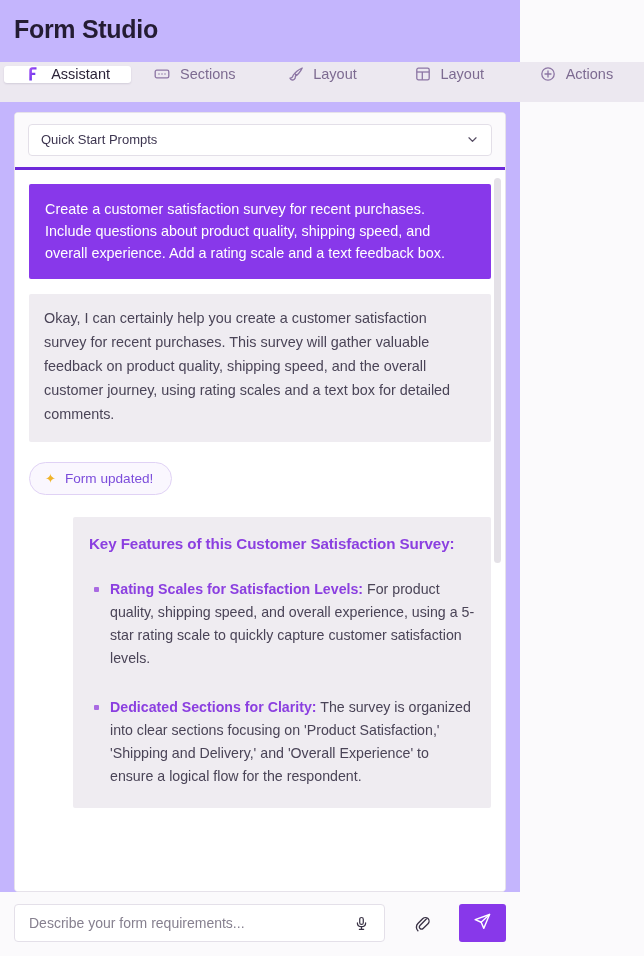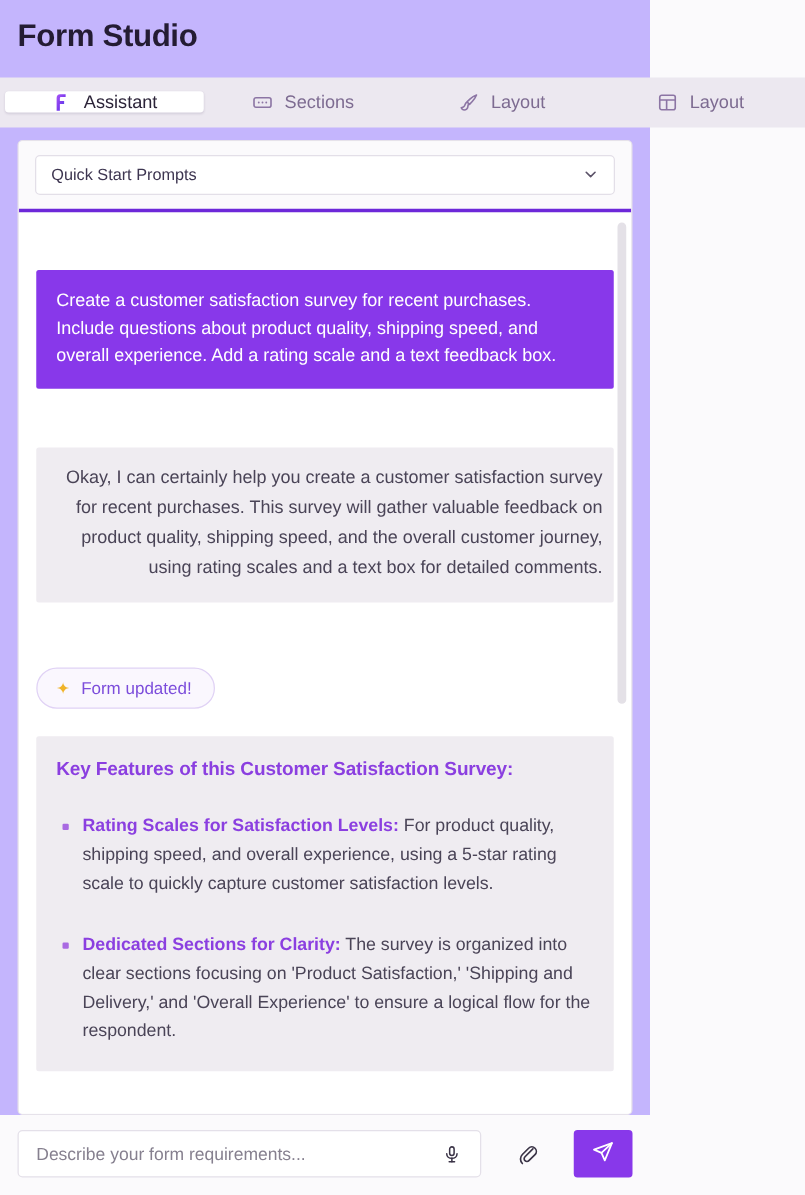--- a/index.html
+++ b/index.html
@@ -36,21 +36,21 @@
     letter-spacing: -0.3px;
     color: #241c33;
     line-height: 1.1;
   }
 
   
   .tabstrip {
     margin: 8px 0 0 0;
     background: #ece8f0;
     display: flex;
-    align-items: center;
+    align-items: flex-start;
     height: 40px;
     padding: 4px 4px;
     width: 644px;
   }
   .tab {
     display: flex;
     align-items: center;
     justify-content: center;
     gap: 9px;
     flex: 1 1 0;
@@ -119,44 +119,43 @@
     position: relative;
     flex: 1 1 auto;
     overflow: hidden;
     padding: 0;
     background: #ffffff;
   }
   .chatinner {
     padding: 14px 14px 0 14px;
   }
 
-  .msg-row { display: flex; margin-top: 32px; }
+  .msg-row { display: flex; }
   .msg-row.user { justify-content: flex-end; }
   .msg-row.bot  { justify-content: flex-start; }
 
   .bubble-user {
     background: #8838ea;
     color: #ffffff;
     padding: 14px 16px 15px 16px;
     max-width: 466px;
     font-size: 14.4px;
     line-height: 1.55;
     border-radius: 2px;
   }
 
   .bubble-bot {
     background: #efecf1;
     color: #4a4457;
-    padding: 13px 9px 15px 15px;
+    padding: 13px 33px 15px 15px;
     max-width: 466px;
     font-size: 14.4px;
     line-height: 1.66;
     border-radius: 2px;
     margin-top: 15px;
-    text-align: right;
   }
 
   .status-chip {
     display: inline-flex;
     align-items: center;
     gap: 9px;
     margin-top: 20px;
     padding: 8px 18px 8px 15px;
     border: 1px solid #e0d2f5;
     border-radius: 999px;
@@ -166,20 +165,21 @@
     color: #7c4ddb;
     cursor: pointer;
   }
   .spark { font-size: 13px; line-height: 1; color: #f0b429; }
 
   .features {
     margin-top: 22px;
     background: #efecf1;
     padding: 18px 16px 20px 16px;
     border-radius: 2px;
+    margin-left: 44px;
   }
   .features-title {
     font-size: 15.2px;
     font-weight: bold;
     color: #8b3fe0;
     letter-spacing: -0.1px;
   }
   .features ul {
     list-style: none;
     margin-top: 26px;
@@ -340,20 +340,30 @@
       <span class="ticon">
         <svg width="16" height="16" viewBox="0 0 16 16" fill="none" stroke="#8c75a4" stroke-width="1.3">
           <rect x="1.8" y="2.2" width="12.4" height="11.6" rx="1.6"></rect>
           <line x1="1.8" y1="6.0" x2="14.2" y2="6.0"></line>
           <line x1="7.3" y1="6.0" x2="7.3" y2="13.8"></line>
         </svg>
       </span>
       <span>Layout</span>
     </div>
 
+    <div class="tab">
+      <span class="ticon">
+        <svg width="16" height="16" viewBox="0 0 16 16" fill="none" stroke="#8c75a4" stroke-width="1.3" stroke-linecap="round">
+          <circle cx="8" cy="8" r="6.2"></circle>
+          <line x1="8" y1="5.0" x2="8" y2="11.0"></line>
+          <line x1="5.0" y1="8" x2="11.0" y2="8"></line>
+        </svg>
+      </span>
+      <span>Actions</span>
+    </div>
 
   </div>
 
   <div class="panel">
 
     <div class="quickstart-wrap">
       <div class="quickstart">
         <span>Quick Start Prompts</span>
         <span class="chev">
           <svg width="13" height="13" viewBox="0 0 14 14" fill="none" stroke="#5b5268" stroke-width="1.4" stroke-linecap="round" stroke-linejoin="round">

